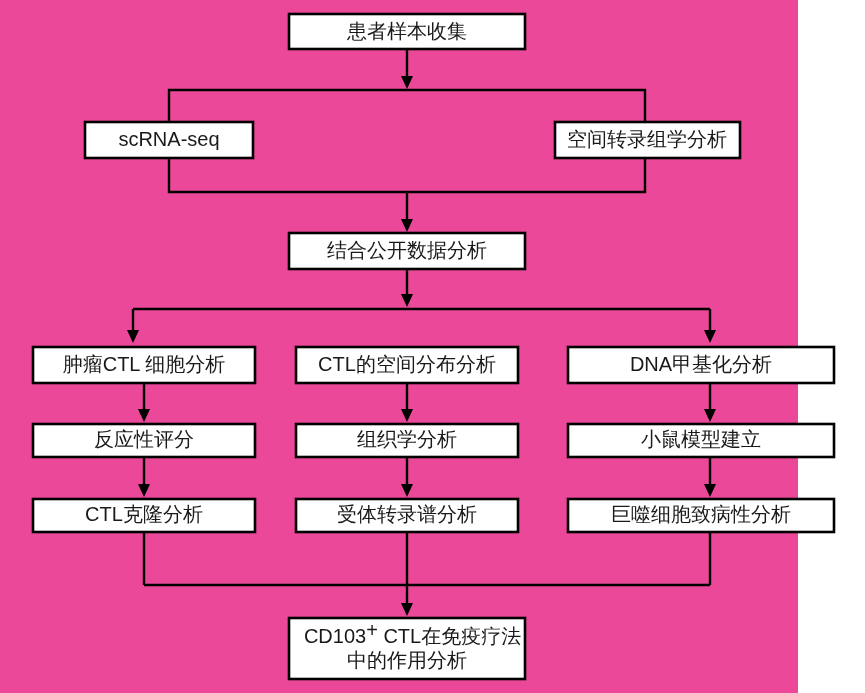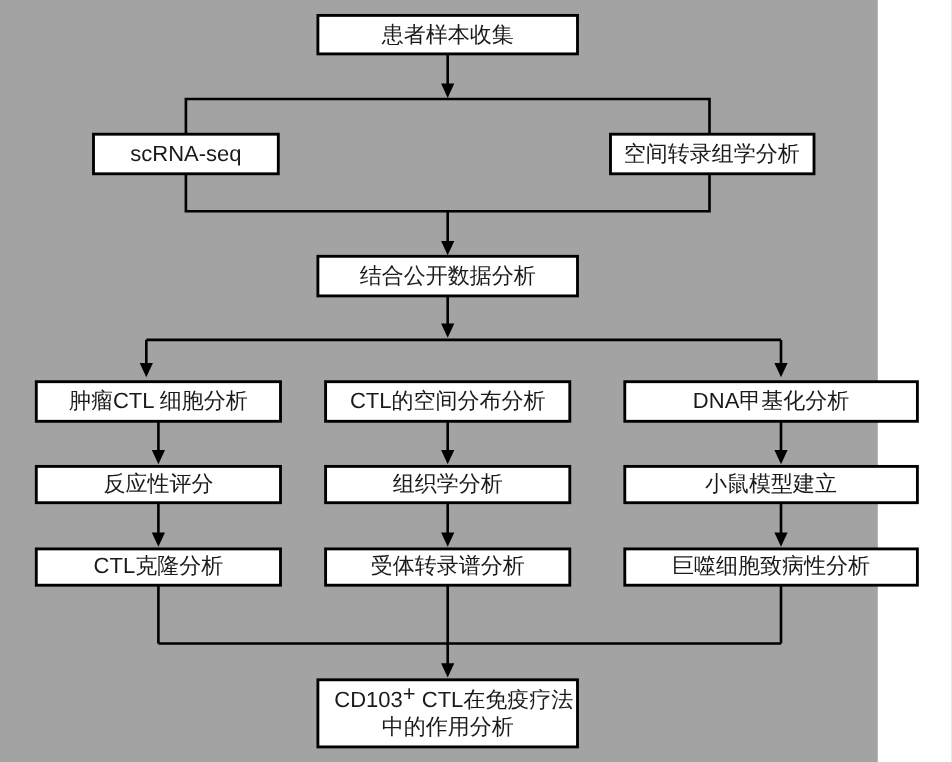--- a/index.html
+++ b/index.html
@@ -10,21 +10,21 @@
   body {
     width: 865px;
     height: 693px;
     font-family: "Liberation Sans", "DejaVu Sans", sans-serif;
     overflow: hidden;
   }
   #flowchart-root {
     position: relative;
     width: 798px;
     height: 693px;
-    background: #a3a3a3;
+    background: #ec4899;
   }
   svg.diagram {
     position: absolute;
     top: 0;
     left: 0;
     width: 865px;
     height: 693px;
     display: block;
   }
   .node-rect {

